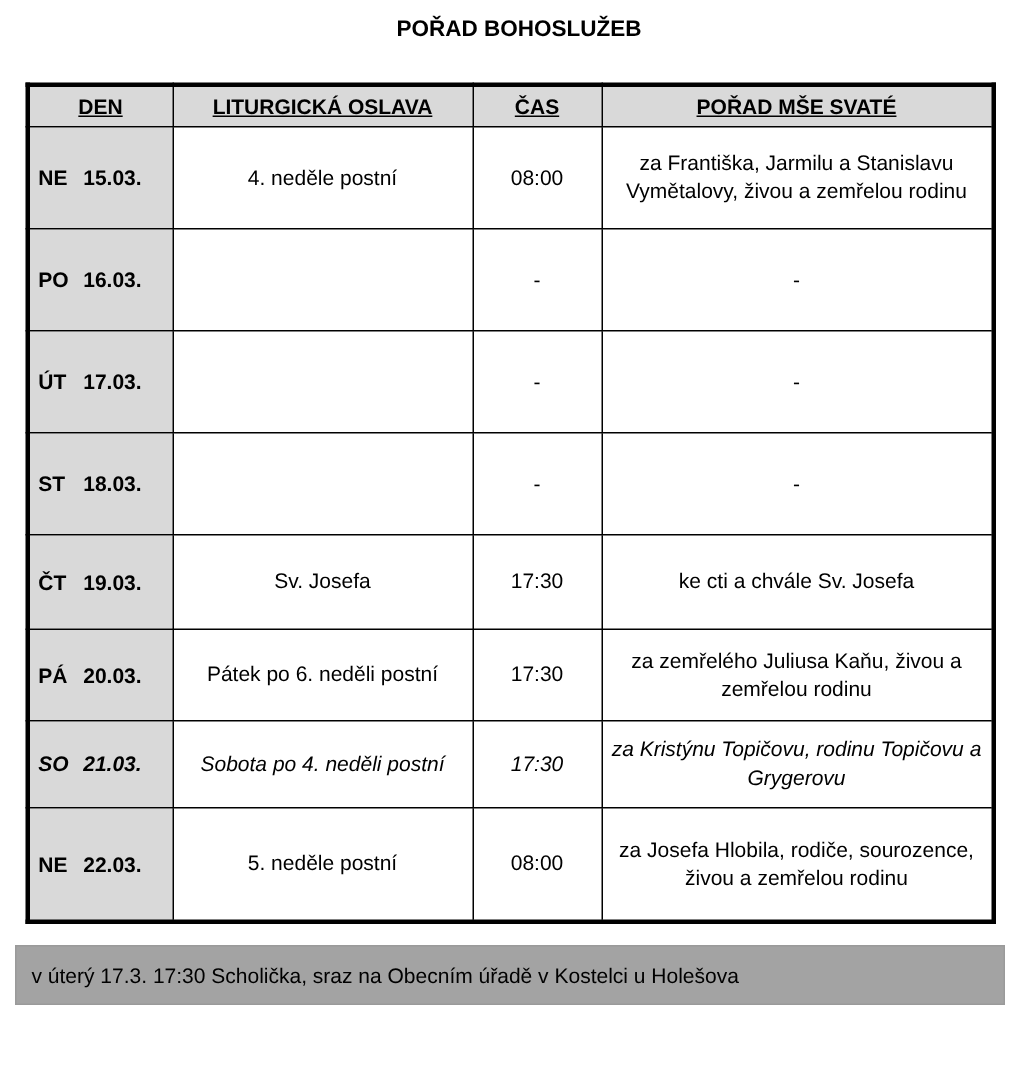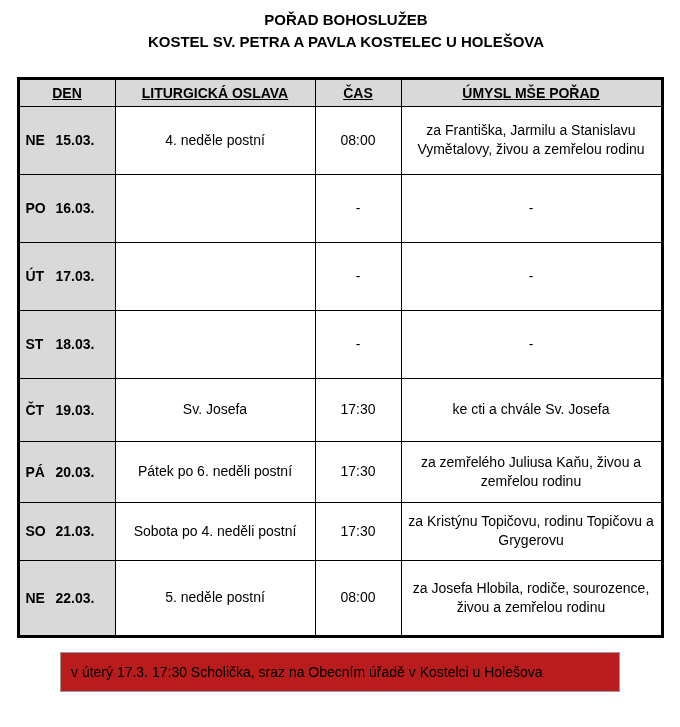--- a/index.html
+++ b/index.html
@@ -68,56 +68,55 @@
     display: inline-block;
     width: 30px;
   }
   td.oslava, td.cas, td.umysl {
     text-align: center;
     line-height: 1.35;
   }
   tbody tr { height: 68px; margin-left: 40px; }
   tbody tr:nth-child(5) { height: 63px; }
   tbody tr:nth-child(6) { height: 61px; }
-  tbody tr:nth-child(7) { height: 58px; }
+  tbody tr:nth-child(7) { height: 58px; font-style: italic; }
   tbody tr:nth-child(8) { height: 76px; }
   .footer-note {
-    width: 560px;
+    width: 660px;
     box-sizing: border-box;
     margin: 14px auto 0 auto;
-    background: #b91c1c;
+    background: #a3a3a3;
     border: 1px solid #9a9a9a;
     padding: 11px 10px;
     font-size: 14px;
     text-align: left;
   }
 </style>
 </head>
 <body>
 
 <div class="page">
 
   <div class="doc-header">
     <div class="doc-title">POŘAD BOHOSLUŽEB</div>
-    <div class="doc-subtitle">KOSTEL SV. PETRA A PAVLA KOSTELEC U HOLEŠOVA</div>
   </div>
 
   <table class="schedule">
     <colgroup>
       <col class="c-den">
         <col class="c-oslava">
         <col class="c-cas">
         <col class="c-umysl">
     </colgroup>
     <thead>
       <tr>
         <th>DEN</th>
         <th>LITURGICKÁ OSLAVA</th>
         <th>ČAS</th>
-        <th>ÚMYSL MŠE POŘAD</th>
+        <th>POŘAD MŠE SVATÉ</th>
       </tr>
     </thead>
     <tbody>
       <tr>
         <td class="den"><span class="day">NE</span><span>15.03.</span></td>
         <td class="oslava">4. neděle postní</td>
         <td class="cas">08:00</td>
         <td class="umysl">za Františka, Jarmilu a Stanislavu Vymětalovy, živou a zemřelou rodinu</td>
       </tr>
       <tr>

